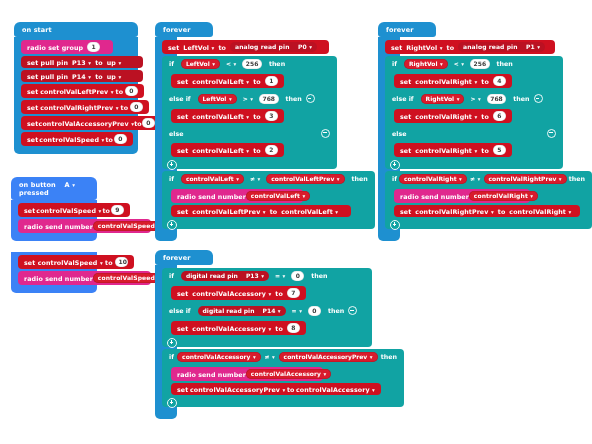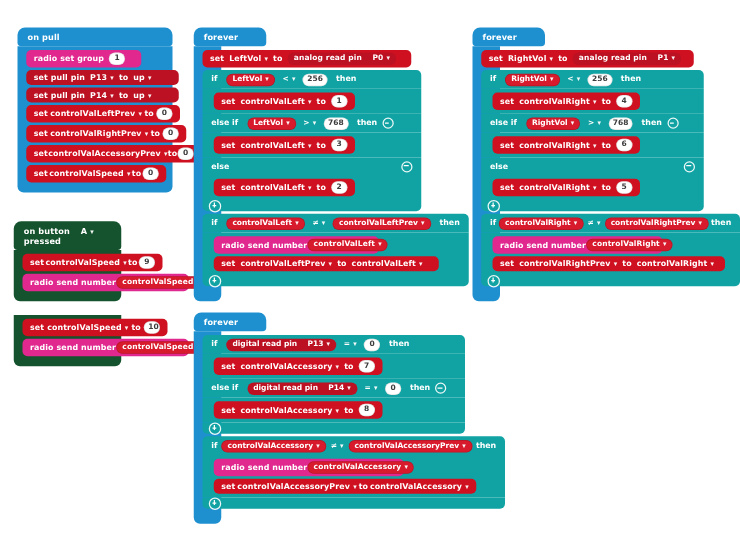--- a/index.html
+++ b/index.html
@@ -44,21 +44,21 @@
   .row > span{display:inline-block;}
   .gap{display:inline-block;width:4px;}
   .gap2{display:inline-block;width:7px;}
 
   
   .c-loop{background:#1e90d0;}
   .c-radio{background:#e0288e;}          
   .c-var{background:#cf1020;}            
   .c-pin{background:#bb1122;}            
   .c-logic{background:#11a3a3;}
-  .c-input{background:#14532d;}
+  .c-input{background:#3b82f6;}
 
   
   .pill{
     display:inline-block;
     border-radius:7px;
     padding:1px 5px 1px 5px;
     font-size:6px;font-weight:bold;color:#fff;
     line-height:8px;
   }
   .pill-var{background:#d81b2c;box-shadow:inset 0 0 0 .6px rgba(0,0,0,.18);}
@@ -130,21 +130,21 @@
     box-sizing:border-box;
   }
 </style>
 </head>
 <body>
 
 <div class="canvas">
 
   <div class="stack" style="left:14px;top:22px;width:124px;">
     <div class="hat c-loop">
-      <span>on pull</span>
+      <span>on start</span>
     </div>
     <div class="hat-body c-loop">
 
       <div class="row c-radio" style="width:92px;">
         <span>radio set group</span>
         <span class="gap"></span>
         <span class="num">1</span>
       </div>
 
       <div class="row c-pin" style="width:122px;margin-left:0;">

